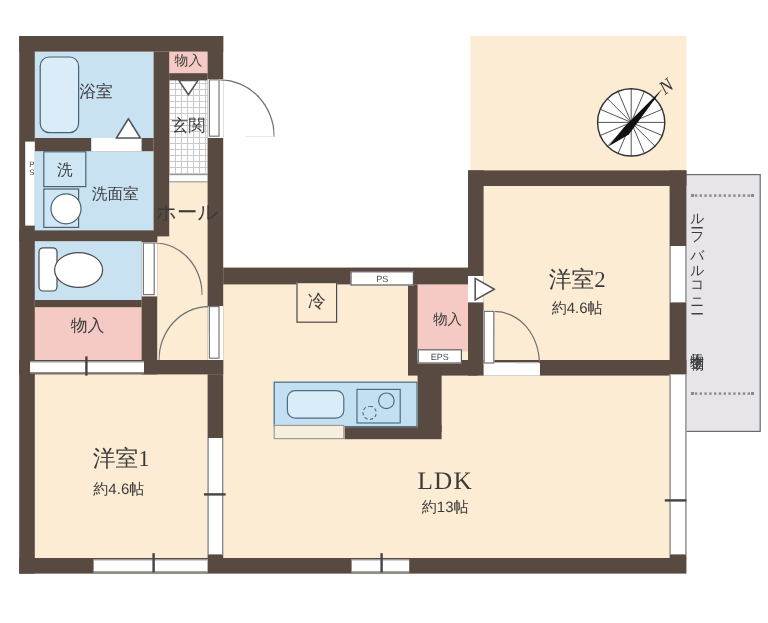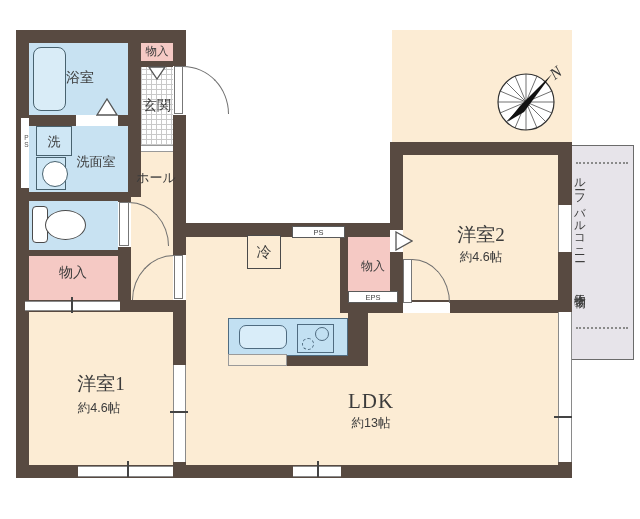--- a/index.html
+++ b/index.html
@@ -127,31 +127,31 @@
   <svg class="abs" style="left:148px;top:66px;" width="18" height="14">
       <polygon points="1,1 17,1 9,13" fill="#fff" stroke="#555" stroke-width="1.3"></polygon>
     </svg>
   <svg class="abs" style="left:395px;top:231px;" width="18" height="20">
       <polygon points="1,1 17,10 1,19" fill="#fff" stroke="#555" stroke-width="1.3"></polygon>
     </svg>
 
   <div class="shaft" style="left:292px;top:226px;width:53px;height:12px;font-size:7.5px;">
       <span>PS</span>
     </div>
-  <div class="shaft" style="left:348px;top:291px;width:50px;height:12px;font-size:7.5px;">
+  <div class="shaft" style="left:348px;top:291px;width:37px;height:12px;font-size:7.5px;">
       <span>EPS</span>
     </div>
   <div class="abs" style="left:21px;top:134px;width:9px;writing-mode:vertical-rl;text-orientation:upright;font-size:6.5px;color:#555;font-family:'Liberation Sans','DejaVu Sans',sans-serif;">PS</div>
 
   <div class="lbl" style="left:80px;top:78px;font-size:14px;">浴室</div>
   <div class="lbl" style="left:157px;top:52px;font-size:11.5px;">物入</div>
   <div class="lbl" style="left:157px;top:106px;font-size:14px;">玄関</div>
   <div class="lbl" style="left:54px;top:141px;font-size:13px;">洗</div>
   <div class="lbl" style="left:96px;top:161px;font-size:13px;">洗面室</div>
-  <div class="lbl" style="left:156px;top:177px;font-size:13px;">ホール</div>
+  <div class="lbl" style="left:156px;top:177px;font-size:17px;">ホール</div>
   <div class="lbl" style="left:73px;top:273px;font-size:14px;">物入</div>
   <div class="lbl" style="left:373px;top:266px;font-size:12px;">物入</div>
   <div class="lbl" style="left:264px;top:252px;font-size:15px;">冷</div>
   <div class="lbl" style="left:101px;top:383px;font-size:19px;text-align:right;">洋室1</div>
   <div class="lbl sz" style="left:99px;top:408px;font-size:12.5px;">約4.6帖</div>
   <div class="lbl" style="left:481px;top:234px;font-size:19px;">洋室2</div>
   <div class="lbl sz" style="left:481px;top:257px;font-size:12.5px;">約4.6帖</div>
   <div class="lbl" style="left:371px;top:401px;font-size:21px;letter-spacing:1px;">LDK</div>
   <div class="lbl sz" style="left:371px;top:423px;font-size:12.5px;">約13帖</div>
 

